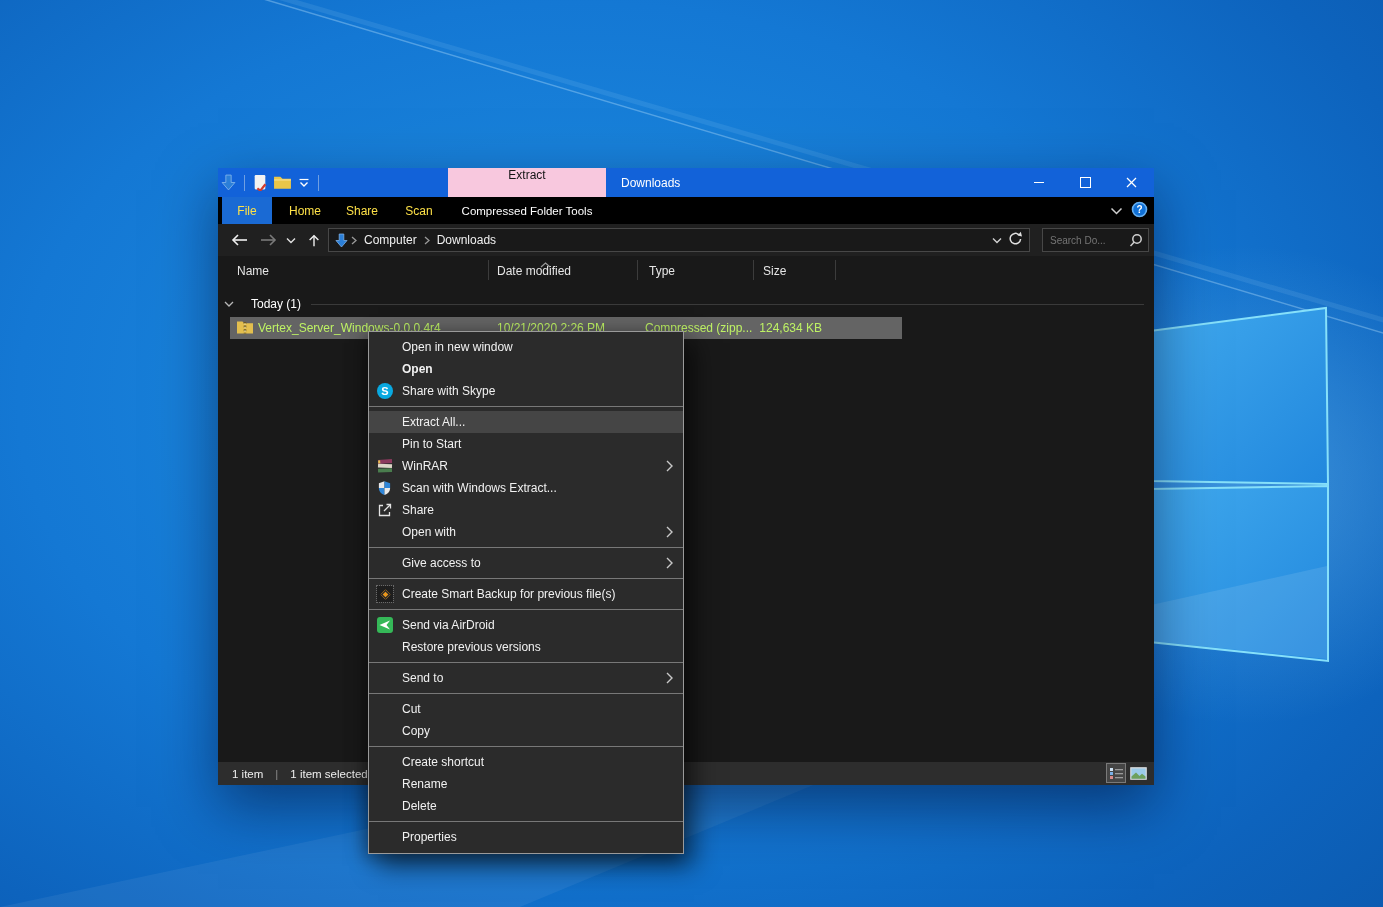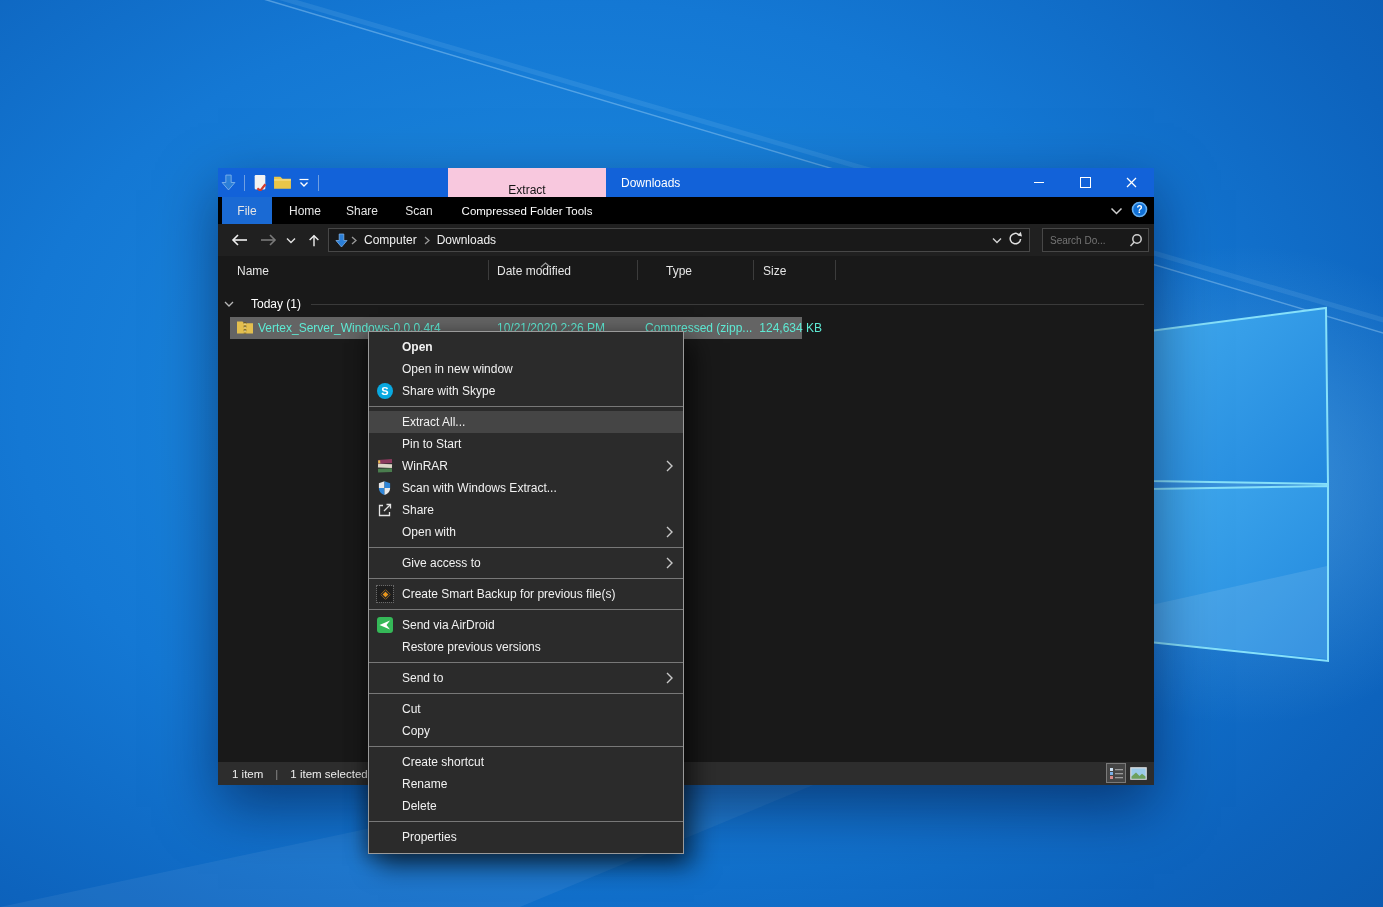--- a/index.html
+++ b/index.html
@@ -15,30 +15,30 @@
   .window{position:absolute;left:218px;top:168px;width:936px;height:617px;
     background:#191919;color:#ececec;font-size:12px;
     box-shadow:0 22px 55px rgba(0,8,40,.5);z-index:5;}
 
   
   .titlebar{position:absolute;left:0;top:0;right:0;height:29px;background:#1262d9;}
   .qat{position:absolute;left:0;top:0;height:29px;display:flex;align-items:center;}
   .qat .sep{width:1px;height:16px;background:#6f9fe2;margin:0 5px;}
   .qicon{display:flex;align-items:center;justify-content:center;padding:0 3px;}
   .extract-tab{position:absolute;left:230px;top:0;width:158px;height:29px;background:#f8c8de;
-    color:#141414;display:flex;align-items:flex-end;justify-content:center;}
+    color:#141414;display:flex;align-items:flex-start;justify-content:center;}
   .win-title{position:absolute;left:403px;top:0;height:29px;display:flex;align-items:center;color:#fff;}
   .caption{position:absolute;right:0;top:0;height:29px;display:flex;}
   .cap-btn{width:46px;height:29px;display:flex;align-items:center;justify-content:center;}
   .min-glyph{width:10px;height:1px;background:#fff;}
   .max-glyph{width:9px;height:9px;border:1px solid #fff;}
 
   
   .ribbon{position:absolute;left:0;top:29px;right:0;height:27px;background:#000;}
-  .rtab{position:absolute;top:0;height:27px;display:flex;align-items:center;justify-content:center;color:#e5e5e5;}
+  .rtab{position:absolute;top:0;height:27px;display:flex;align-items:center;justify-content:center;color:#fde047;}
   .rtab.file{left:4px;width:50px;background:#1a6ad4;}
   .rtab.home{left:64px;width:46px;}
   .rtab.share{left:122px;width:44px;}
   .rtab.view{left:180px;width:42px;}
   .ctx-group{position:absolute;left:236px;width:146px;top:0;height:27px;color:#fff;
     display:flex;align-items:center;justify-content:center;font-size:11.5px;}
   .ribbon-right{position:absolute;right:6px;top:0;height:27px;display:flex;align-items:center;gap:8px;}
 
   
   .addr-row{position:absolute;left:0;top:56px;right:0;height:32px;background:#202020;}
@@ -58,22 +58,22 @@
   .hcell{position:absolute;top:8px;}
   .hsep{position:absolute;top:4px;width:1px;height:20px;background:#3c3c3c;}
   .sort-chevron{position:absolute;left:322px;top:1px;}
 
   
   .content{position:absolute;left:0;top:116px;right:0;bottom:23px;background:#191919;}
   .group-row{position:absolute;left:0;top:10px;right:10px;height:20px;display:flex;align-items:center;}
   .group-chevron{margin-left:6px;display:flex;align-items:center;}
   .group-label{color:#fff;margin-left:17px;white-space:nowrap;}
   .group-line{flex:1;height:1px;background:#3a3a3a;margin-left:10px;}
-  .file-row{position:absolute;left:12px;top:33px;width:572px;height:22px;background:#646464;
-    display:flex;align-items:center;color:#5eead4;}
+  .file-row{position:absolute;left:12px;top:33px;width:672px;height:22px;background:#646464;
+    display:flex;align-items:center;color:#bef264;}
   .cell-icon{position:absolute;left:6px;top:3px;}
   .cell-name{position:absolute;left:28px;top:4px;white-space:nowrap;overflow:hidden;max-width:230px;}
   .cell-date{position:absolute;left:267px;top:4px;white-space:nowrap;}
   .cell-type{position:absolute;left:415px;top:4px;white-space:nowrap;}
   .cell-size{position:absolute;left:460px;top:4px;width:132px;text-align:right;white-space:nowrap;}
 
   
   .statusbar{position:absolute;left:0;bottom:0;right:0;height:23px;background:#2d2d2d;
     display:flex;align-items:center;font-size:11.5px;color:#efefef;}
   .status-left{display:flex;align-items:center;gap:12px;padding-left:14px;}
@@ -278,21 +278,21 @@
   <div class="headers">
     <span class="sort-chevron">
       <svg width="11" height="6" viewBox="0 0 11 6">
           <polyline points="1,5 5.5,1 10,5" fill="none" stroke="#9a9a9a" stroke-width="1.2"></polyline>
         </svg>
     </span>
     <span class="hcell" style="left:19px;">Name</span>
     <span class="hsep" style="left:270px;"></span>
     <span class="hcell" style="left:279px;">Date modified</span>
     <span class="hsep" style="left:419px;"></span>
-    <span class="hcell" style="left:448px;">Type</span>
+    <span class="hcell" style="left:431px;">Type</span>
     <span class="hsep" style="left:535px;"></span>
     <span class="hcell" style="left:545px;">Size</span>
     <span class="hsep" style="left:617px;"></span>
   </div>
 
   <div class="content">
     <div class="group-row">
       <span class="group-chevron">
         <svg width="10" height="6" viewBox="0 0 10 6">
             <polyline points="1,1 5,5 9,1" fill="none" stroke="#b8b8b8" stroke-width="1.3"></polyline>
@@ -341,26 +341,26 @@
         </svg>
       </div>
     </div>
   </div>
 </div>
 
 <div class="menu">
 
   <div class="mi">
     <span class="ico"></span>
+    <span class="lbl">Open in new window</span>
+  </div>
+
+  <div class="mi">
+    <span class="ico"></span>
     <span class="lbl bold">Open</span>
-  </div>
-
-  <div class="mi">
-    <span class="ico"></span>
-    <span class="lbl">Open in new window</span>
   </div>
 
   <div class="mi">
     <span class="ico">
         <span class="skype-badge">S</span>
       </span>
     <span class="lbl">Share with Skype</span>
   </div>
 
   <div class="msep"></div>

